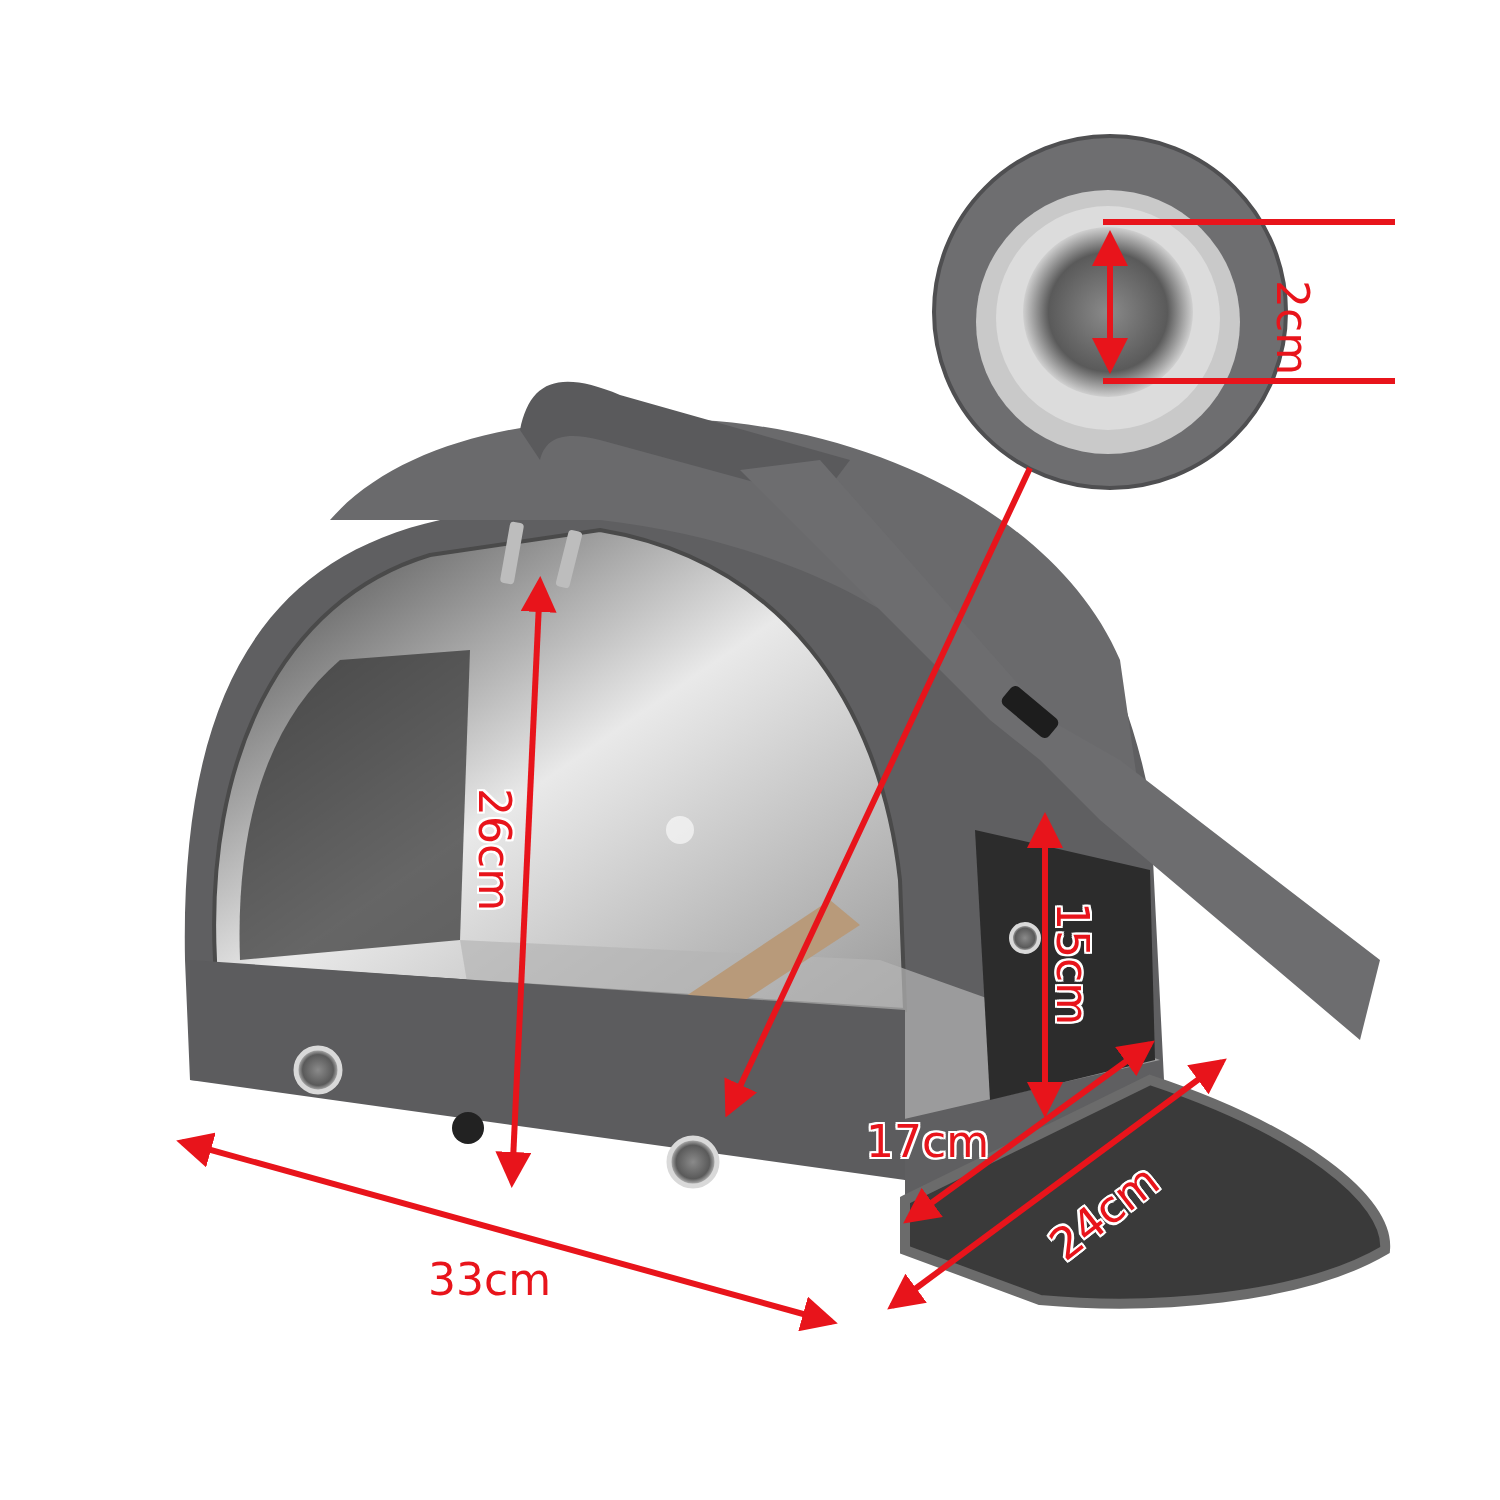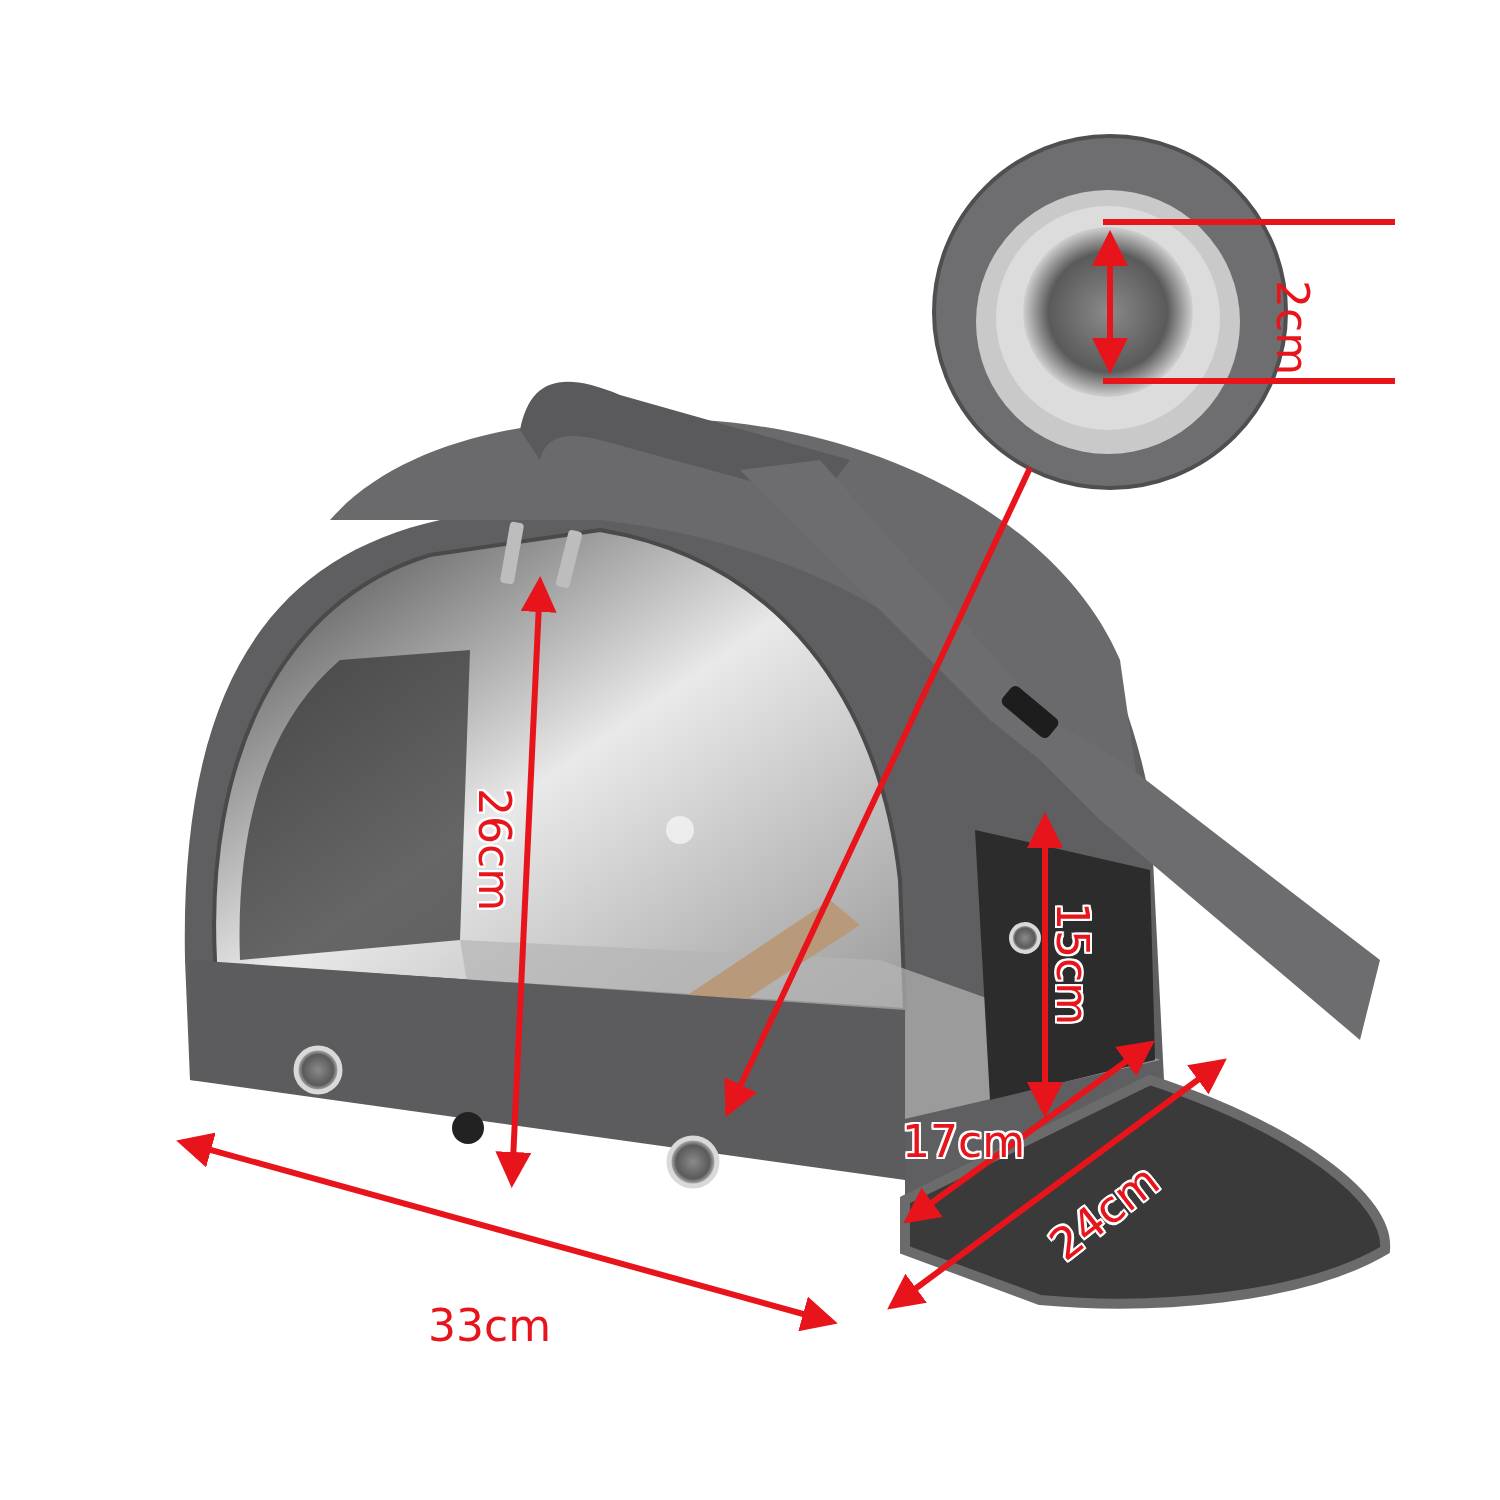--- a/index.html
+++ b/index.html
@@ -86,16 +86,16 @@
     <line x1="1045" y1="818" x2="1045" y2="1112" stroke="#e8141b" stroke-width="6" marker-start="url(#ah)" marker-end="url(#ah)"></line>
 
     <line x1="908" y1="1220" x2="1150" y2="1044" stroke="#e8141b" stroke-width="6" marker-start="url(#ah)" marker-end="url(#ah)"></line>
 
     <line x1="892" y1="1306" x2="1222" y2="1062" stroke="#e8141b" stroke-width="6" marker-start="url(#ah)" marker-end="url(#ah)"></line>
   </svg>
 
   <span class="label" style="left:1318px;top:280px;transform:rotate(90deg);transform-origin:left top;">2cm</span>
   <span class="label outline" style="left:520px;top:788px;transform:rotate(90deg);transform-origin:left top;">26cm</span>
   <span class="label outline" style="left:1098px;top:902px;transform:rotate(90deg);transform-origin:left top;">15cm</span>
-  <span class="label outline" style="left:902px;top:1116px;">17cm</span>
+  <span class="label outline" style="left:866px;top:1116px;">17cm</span>
   <span class="label outline" style="left:1040px;top:1230px;transform:rotate(-38deg);transform-origin:left top;">24cm</span>
-  <span class="label" style="left:428px;top:1300px;">33cm</span>
+  <span class="label" style="left:428px;top:1254px;">33cm</span>
 </div>
 
 </body></html>

